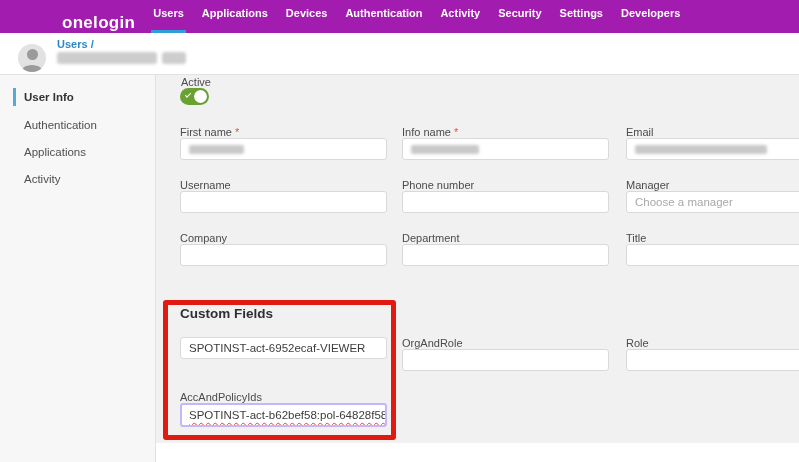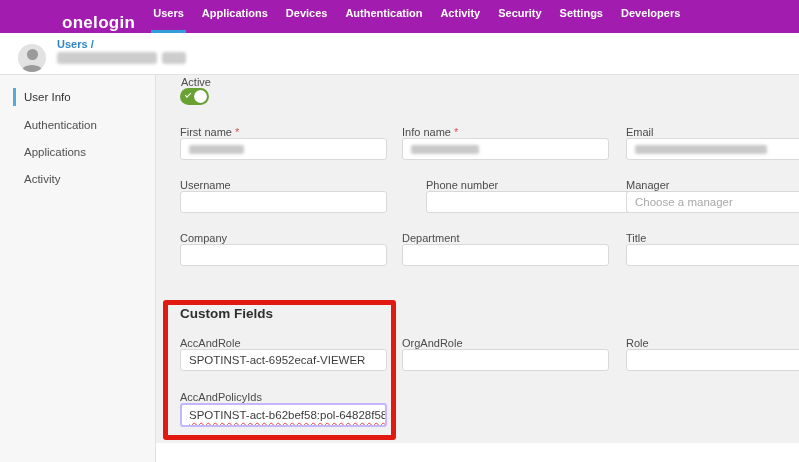--- a/index.html
+++ b/index.html
@@ -18,21 +18,21 @@
   .hdr { position:absolute; top:33px; left:0; width:799px; height:42px; background:#fff; border-bottom:1px solid #e2e2e2; }
   .avatar { position:absolute; top:44px; left:18px; width:28px; height:28px; border-radius:50%; background:#e2e2e2; overflow:hidden; }
   .avatar .head { position:absolute; top:5px; left:8.5px; width:11px; height:11px; border-radius:50%; background:#9a9a9a; }
   .avatar .shoulders { position:absolute; bottom:-4px; left:4px; width:20px; height:11px; border-radius:50% 50% 0 0; background:#9a9a9a; }
   .crumb { position:absolute; top:38px; left:57px; font-size:11px; font-weight:700; color:#2e87c8; cursor:pointer; }
   .name-blur { position:absolute; top:52px; height:12px; background:#cdcdcd; border-radius:3px; filter:blur(1.5px); }
 
   
   .sidebar { position:absolute; top:75px; left:0; width:156px; bottom:0; background:#f7f7f8; border-right:1px solid #e1e1e1; }
   .side-item { position:absolute; left:13px; height:18px; line-height:18px; font-size:11.5px; color:#4f4f4f; padding-left:11px; cursor:pointer; white-space:nowrap; }
-  .side-item.active { font-weight:400; color:#333; border-left:3px solid #57a9d9; padding-left:8px; }
+  .side-item.active { font-weight:700; color:#333; border-left:3px solid #57a9d9; padding-left:8px; }
 
   
   .main { position:absolute; top:75px; left:156px; width:643px; height:368px; background:#f1f1f2; }
 
   .lbl-active { position:absolute; left:181px; top:76px; font-size:11px; color:#4b4b4b;text-align:center; }
   .toggle { position:absolute; left:180px; top:88px; width:29px; height:17px; border-radius:9px; background:#69a233; cursor:pointer; }
   .toggle .check { position:absolute; left:5px; top:5px; width:6px; height:3px; border-left:1.5px solid #fff; border-bottom:1.5px solid #fff; transform:rotate(-45deg); }
   .toggle .knob { position:absolute; right:2px; top:2px; width:13px; height:13px; border-radius:50%; background:#fff; box-shadow:0 0 1px rgba(0,0,0,.25); }
 
   .fg { position:absolute; width:207px; }
@@ -107,21 +107,21 @@
     <div class="lbl">Email</div>
     <div class="inp">
         <span class="blurbar" style="width:132px;"></span>
       </div>
   </div>
 
   <div class="fg" style="left:180px; top:179px;">
     <div class="lbl">Username</div>
     <div class="inp"></div>
   </div>
-  <div class="fg" style="left:402px; top:179px;margin-left:24px;">
+  <div class="fg" style="left:402px; top:179px;">
     <div class="lbl">Phone number</div>
     <div class="inp"></div>
   </div>
   <div class="fg" style="left:626px; top:179px;">
     <div class="lbl">Manager</div>
     <div class="inp">
         <span class="ph">Choose a manager</span>
       </div>
   </div>
 
@@ -134,21 +134,20 @@
     <div class="inp"></div>
   </div>
   <div class="fg" style="left:626px; top:232px;">
     <div class="lbl">Title</div>
     <div class="inp"></div>
   </div>
 
   <div class="cf-heading">Custom Fields</div>
 
   <div class="fg" style="left:180px; top:337px;">
-    <div class="lbl">AccAndRole</div>
     <div class="inp">
         <span>SPOTINST-act-6952ecaf-VIEWER</span>
       </div>
   </div>
   <div class="fg" style="left:402px; top:337px;">
     <div class="lbl">OrgAndRole</div>
     <div class="inp"></div>
   </div>
   <div class="fg" style="left:626px; top:337px;">
     <div class="lbl">Role</div>

